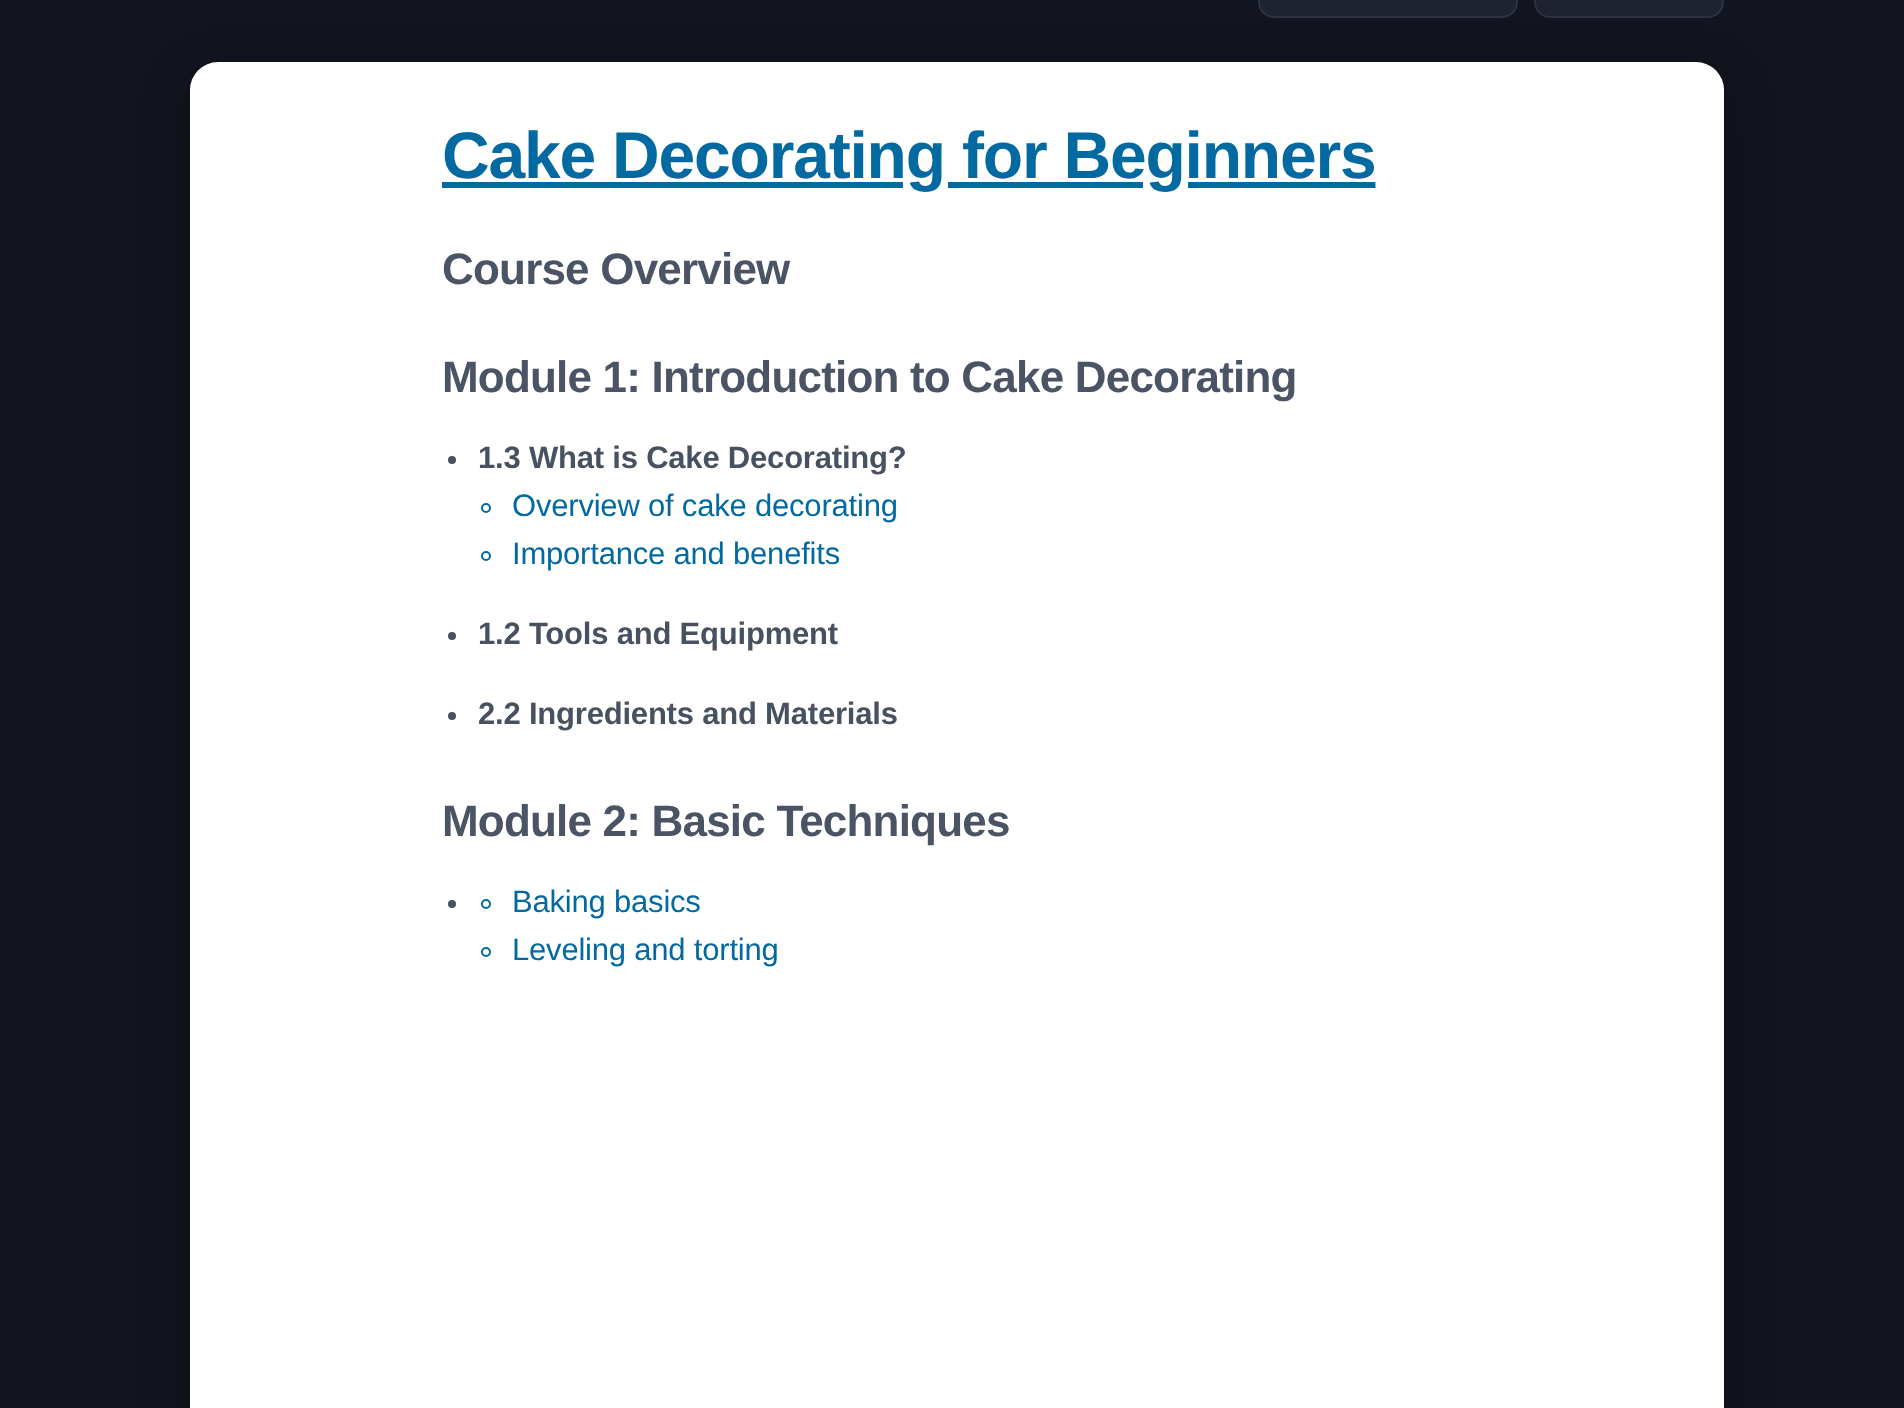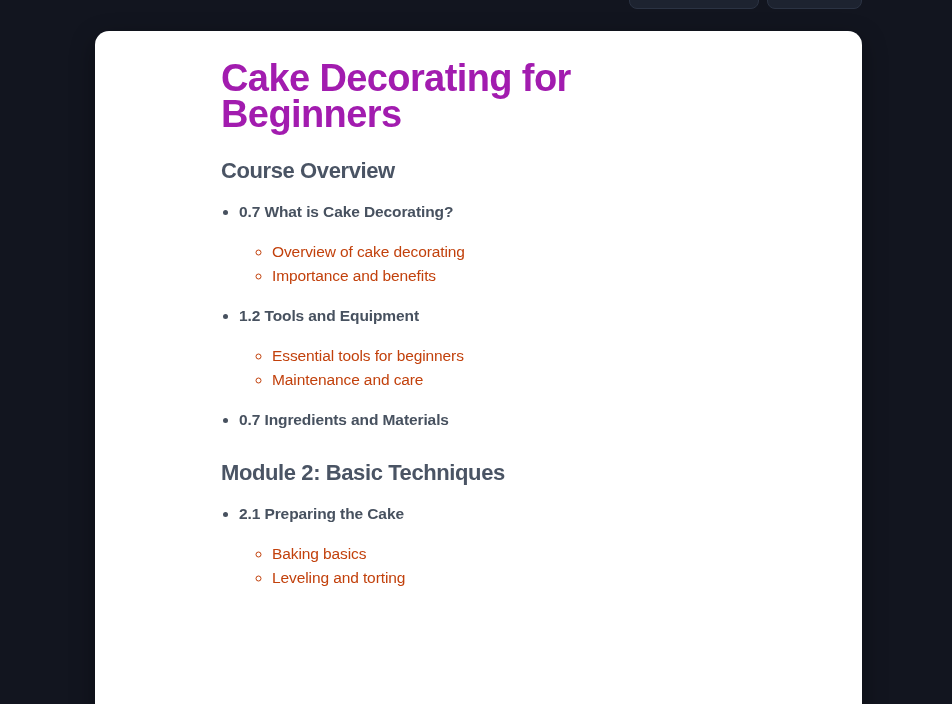--- a/index.html
+++ b/index.html
@@ -31,26 +31,27 @@
     border-radius:14px;
     box-shadow:0 8px 24px rgba(0,0,0,0.35);
   }
   .prose {
     width:515px;
     margin:0 auto;
     padding-top:29px;
     color:#525d6b;
   }
   .prose h1 {
-    font-size:38px;
+    font-size:33px;
     line-height:36px;
     margin:0 0 20px 0;
-    color:#a21caf;
+    color:#0369a1;
     letter-spacing:-0.6px;
     font-weight:bold;
+    text-decoration:underline;
   }
   .prose h2 {
     font-size:22px;
     line-height:30px;
     margin:24px 0 13px 0;
     color:#4a5464;
     letter-spacing:-0.4px;
     font-weight:bold;
   }
   .prose p {
@@ -68,67 +69,63 @@
     line-height:24px;
   }
   li.top-item {
     margin-bottom:16px;
     color:#47515f;
     font-weight:bold;
     letter-spacing:-0.1px;
   }
   li.top-item:last-child { margin-bottom:0; }
   .prose ul ul {
-    margin:16px;
+    margin:0;
     padding-left:17px;
     font-weight:normal;
-    color:#c2410c;
+    color:#0369a1;
   }
   .prose ul ul li { margin:0; }
 </style>
 </head>
 <body>
 
 <button class="chrome-btn" id="chrome-btn-left"></button>
 <button class="chrome-btn" id="chrome-btn-right"></button>
 
 <div class="card">
   <article class="prose">
 
     <h1>Cake Decorating for Beginners</h1>
 
     <h2>Course Overview</h2>
 
 
+    <h2>Module 1: Introduction to Cake Decorating</h2>
 
     <ul>
       <li class="top-item">
-        <span>0.7 What is Cake Decorating?</span>
+        <span>1.3 What is Cake Decorating?</span>
         <ul>
           <li>Overview of cake decorating</li>
           <li>Importance and benefits</li>
         </ul>
       </li>
       <li class="top-item">
         <span>1.2 Tools and Equipment</span>
-        <ul>
-          <li>Essential tools for beginners</li>
-          <li>Maintenance and care</li>
-        </ul>
       </li>
       <li class="top-item">
-        <span>0.7 Ingredients and Materials</span>
+        <span>2.2 Ingredients and Materials</span>
       </li>
     </ul>
 
     <h2>Module 2: Basic Techniques</h2>
 
     <ul>
       <li class="top-item">
-        <span>2.1 Preparing the Cake</span>
         <ul>
           <li>Baking basics</li>
           <li>Leveling and torting</li>
         </ul>
       </li>
     </ul>
 
   </article>
 </div>
 

